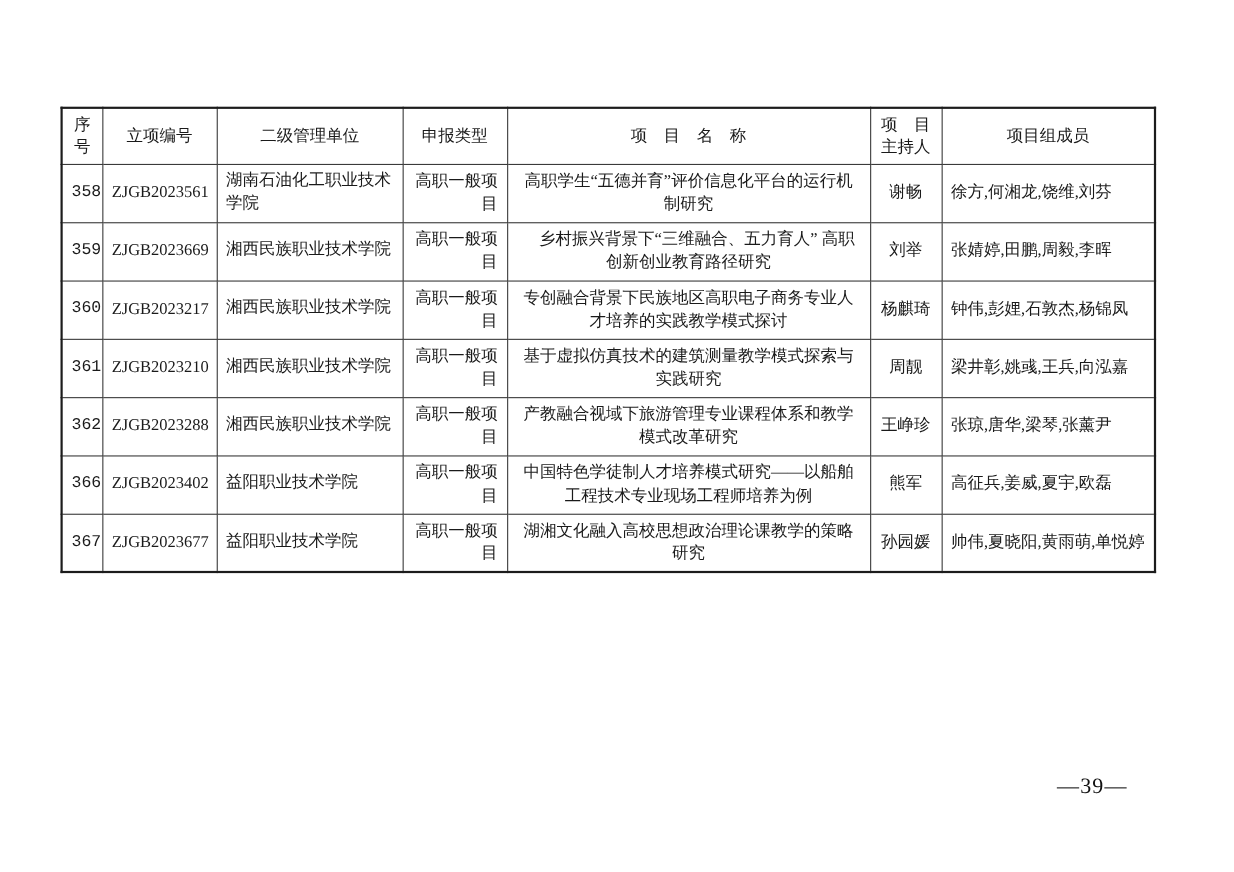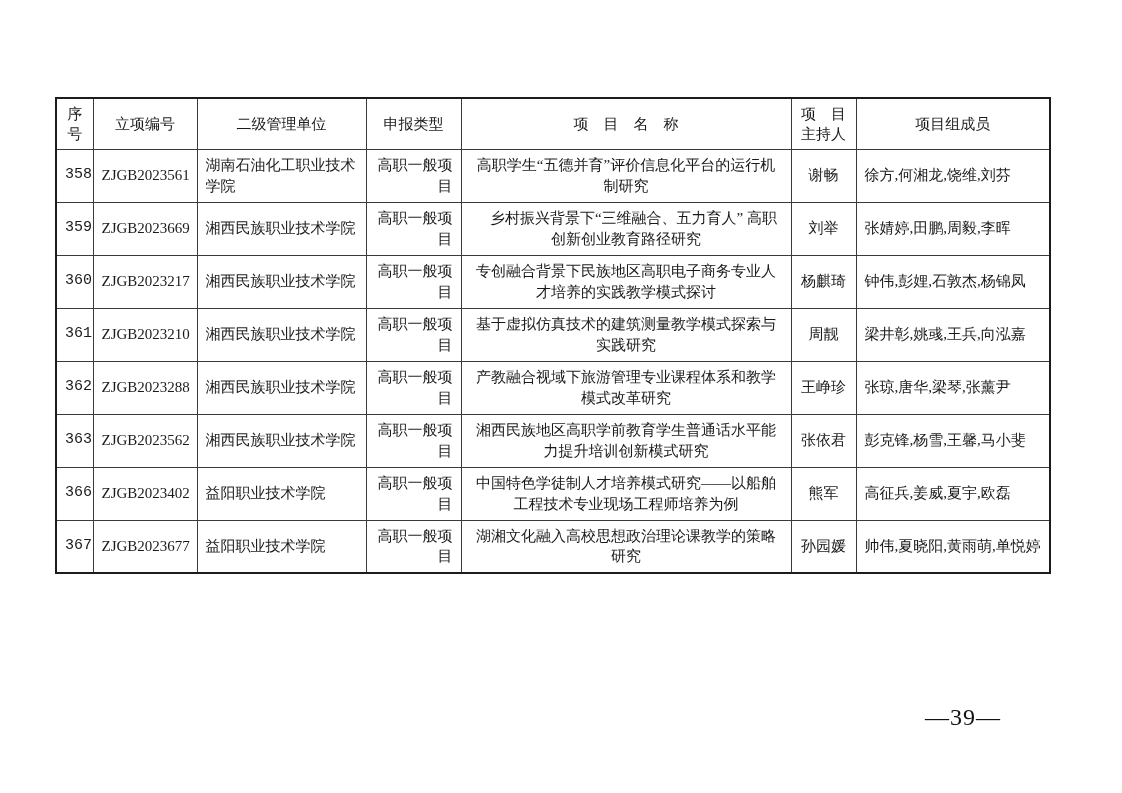--- a/index.html
+++ b/index.html
@@ -33,30 +33,30 @@
     padding: 2px 8px;
     line-height: 1.35;
     font-weight: normal;
     overflow: hidden;
   }
   table.doc-table thead tr { height: 51px; }
   table.doc-table tbody tr { height: 53px; }
   th { text-align: center; white-space: pre-line; }
   td.c-index { text-align: right; padding: 2px 2px; font-family: Liberation Mono, monospace; }
   td.c-no { text-align: center; padding: 2px 2px; font-family: "Liberation Serif", serif; }
-  td.c-unit { text-align: left; padding: 2px 9px; }
+  td.c-unit { text-align: left; padding: 2px 9px; font-family: Liberation Mono, monospace; }
   td.c-type { text-align: right; padding: 2px 9px; }
   td.c-name { text-align: center; padding: 2px 10px; }
   td.c-leader { text-align: center; padding: 2px 2px; }
   td.c-members { text-align: left; padding: 2px 11px; }
   .page-number {
     position: absolute;
     top: 704px;
-    right: 121px;
-    font-size: 24px;
+    right: 97px;
+    font-size: 20px;
     letter-spacing: 1px;
     color: #111;
   }
 </style>
 </head>
 <body>
 
 <div class="page">
 
   <table class="doc-table">
@@ -122,29 +122,20 @@
       <tr>
         <td class="c-index">362</td>
         <td class="c-no">ZJGB2023288</td>
         <td class="c-unit">湘西民族职业技术学院</td>
         <td class="c-type">高职一般项目</td>
         <td class="c-name">产教融合视域下旅游管理专业课程体系和教学模式改革研究</td>
         <td class="c-leader">王峥珍</td>
         <td class="c-members">张琼,唐华,梁琴,张薰尹</td>
       </tr>
       <tr>
-        <td class="c-index">363</td>
-        <td class="c-no">ZJGB2023562</td>
-        <td class="c-unit">湘西民族职业技术学院</td>
-        <td class="c-type">高职一般项目</td>
-        <td class="c-name">湘西民族地区高职学前教育学生普通话水平能力提升培训创新模式研究</td>
-        <td class="c-leader">张依君</td>
-        <td class="c-members">彭克锋,杨雪,王馨,马小斐</td>
-      </tr>
-      <tr>
         <td class="c-index">366</td>
         <td class="c-no">ZJGB2023402</td>
         <td class="c-unit">益阳职业技术学院</td>
         <td class="c-type">高职一般项目</td>
         <td class="c-name">中国特色学徒制人才培养模式研究——以船舶工程技术专业现场工程师培养为例</td>
         <td class="c-leader">熊军</td>
         <td class="c-members">高征兵,姜威,夏宇,欧磊</td>
       </tr>
       <tr>
         <td class="c-index">367</td>

